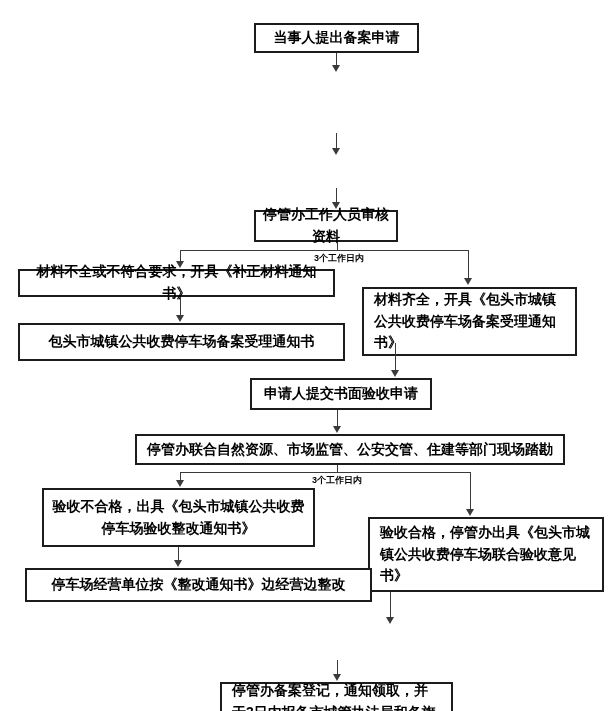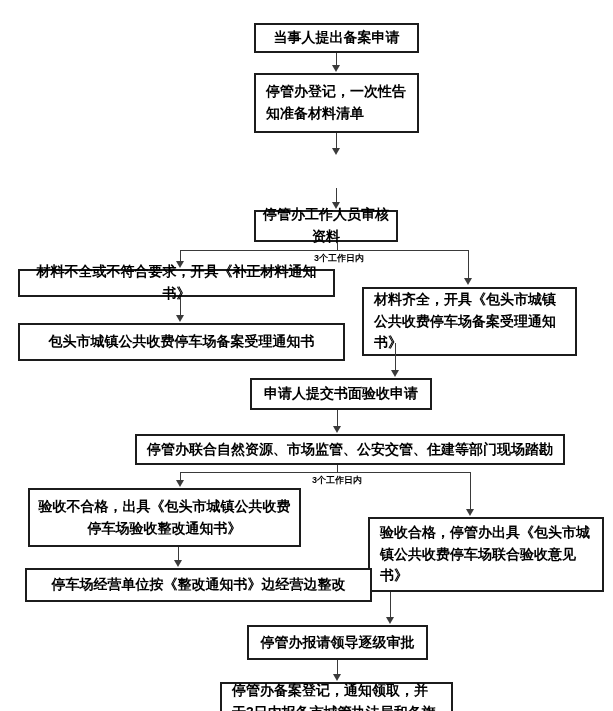--- a/index.html
+++ b/index.html
@@ -39,42 +39,40 @@
     white-space:nowrap;
   }
 </style>
 </head>
 <body>
 
 <div id="canvas">
 
   <div class="node c" style="left:254px;top:23px;width:165px;height:30px">当事人提出备案申请</div>
 
-  <div class="node l" style="left:254px;top:73px;width:165px;height:60px">停管办登记，一次性告知准备材料清单</div>
 
 
   <div class="node c" style="left:254px;top:210px;width:144px;height:32px">停管办工作人员审核资料</div>
 
   <div class="node c" style="left:18px;top:269px;width:317px;height:28px">材料不全或不符合要求，开具《补正材料通知书》</div>
 
   <div class="node l" style="left:362px;top:287px;width:215px;height:69px">材料齐全，开具《包头市城镇公共收费停车场备案受理通知书》</div>
 
   <div class="node c" style="left:18px;top:323px;width:327px;height:38px">包头市城镇公共收费停车场备案受理通知书</div>
 
   <div class="node c" style="left:250px;top:378px;width:182px;height:32px">申请人提交书面验收申请</div>
 
   <div class="node c" style="left:135px;top:434px;width:430px;height:31px">停管办联合自然资源、市场监管、公安交管、住建等部门现场踏勘</div>
 
-  <div class="node c" style="left:28px;top:488px;width:273px;height:59px">验收不合格，出具《包头市城镇公共收费停车场验收整改通知书》</div>
+  <div class="node c" style="left:42px;top:488px;width:273px;height:59px">验收不合格，出具《包头市城镇公共收费停车场验收整改通知书》</div>
 
   <div class="node l" style="left:368px;top:517px;width:236px;height:75px">验收合格，停管办出具《包头市城镇公共收费停车场联合验收意见书》</div>
 
   <div class="node c" style="left:25px;top:568px;width:347px;height:34px">停车场经营单位按《整改通知书》边经营边整改</div>
 
-  <div class="node c" style="left:247px;top:625px;width:181px;height:35px">停管办报请领导逐级审批</div>
 
   <div class="node l" style="left:220px;top:682px;width:233px;height:62px">停管办备案登记，通知领取，并于3日内报备市城管执法局和各旗县</div>
 
   <div class="vline" style="left:336px;top:53px;height:12px"></div>
   <div class="ahead" style="left:332px;top:65px"></div>
 
   <div class="vline" style="left:336px;top:133px;height:15px"></div>
   <div class="ahead" style="left:332px;top:148px"></div>
 
   <div class="vline" style="left:336px;top:188px;height:14px"></div>

